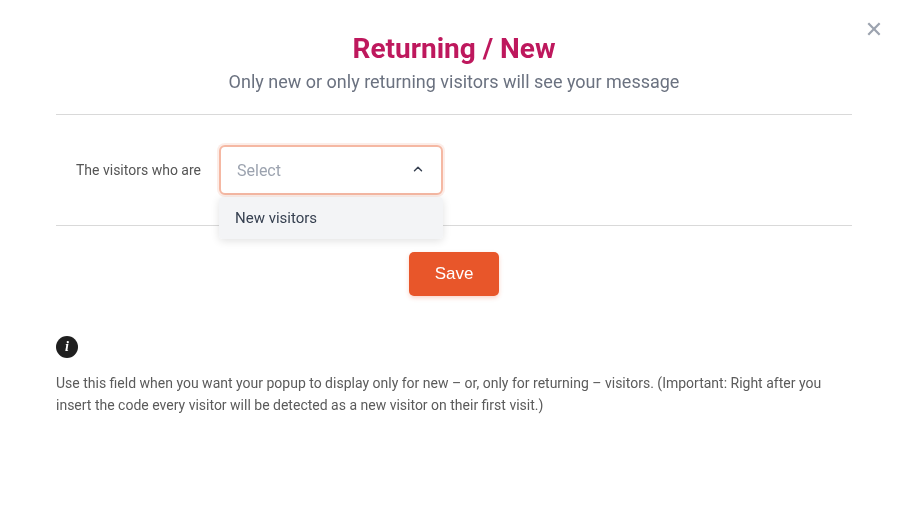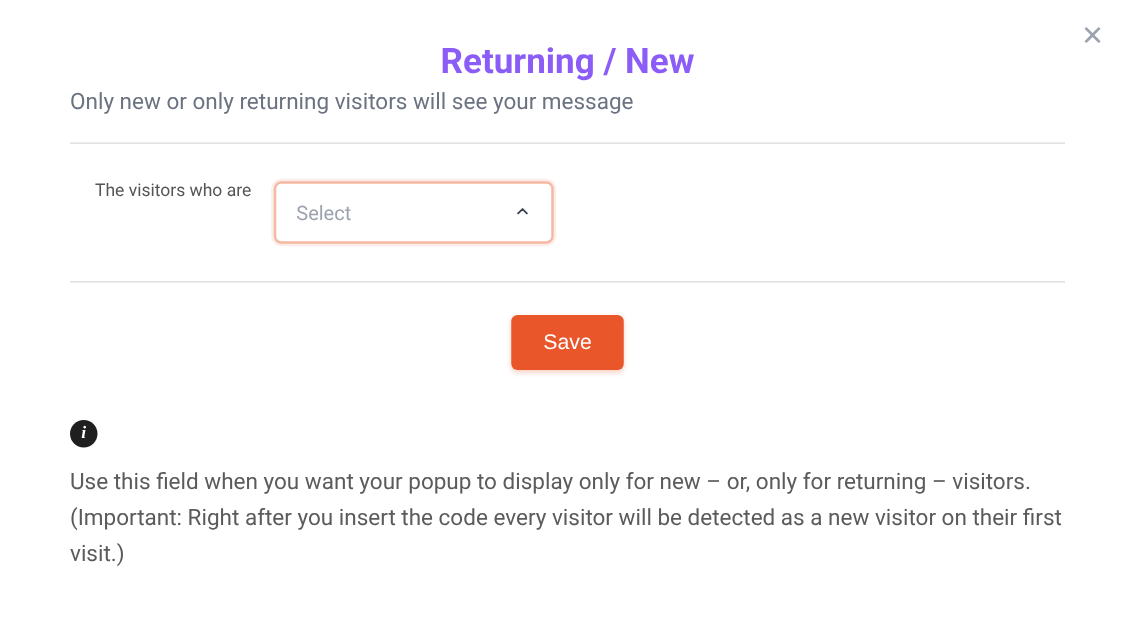--- a/index.html
+++ b/index.html
@@ -29,35 +29,36 @@
       font-size: 22px;
       line-height: 1;
     }
     .container {
       padding: 32px 56px 40px 56px;
     }
     .title {
       text-align: center;
       font-size: 28px;
       font-weight: 700;
-      color: #8b5cf6;
+      color: #be185d;
       margin-bottom: 6px;
     }
     .subtitle {
-      text-align: left;
+      text-align: center;
       font-size: 18px;
       color: #6b7280;
       margin-bottom: 22px;
     }
     .hr {
       border: none;
       border-top: 1px solid #d9d9d9;
     }
     .form-row {
       display: flex;
+      align-items: center;
       padding: 30px 0 30px 20px;
       position: relative;
     }
     .form-label {
       font-size: 14px;
       color: #555;
       margin-right: 18px;
     }
     .select-wrap {
       position: relative;
@@ -136,21 +137,21 @@
       font-family: Georgia, serif;
       font-size: 14px;
       font-style: italic;
     }
     .how-title {
       font-size: 24px;
       font-weight: 700;
       color: #2b2b2b;
     }
     .how-body {
-      font-size: 18px;
+      font-size: 14px;
       line-height: 1.6;
       color: #5b5b5b;
     }
   </style>
 </head>
 <body>
 
 <div class="close-btn">
   <span>✕</span>
 </div>
@@ -169,20 +170,21 @@
       <div class="select-box">
         <span class="select-placeholder">Select</span>
         <span class="chevron">
           <svg width="14" height="14" viewBox="0 0 24 24" fill="none" stroke="currentColor" stroke-width="2.5" stroke-linecap="round" stroke-linejoin="round">
               <polyline points="18 15 12 9 6 15"></polyline>
             </svg>
         </span>
       </div>
 
       <div class="dropdown">
+        <div class="dropdown-item highlighted">New visitors</div>
       </div>
     </div>
   </div>
 
   <hr class="hr">
 
   <div class="save-row">
     <button class="save-btn">Save</button>
   </div>
 

